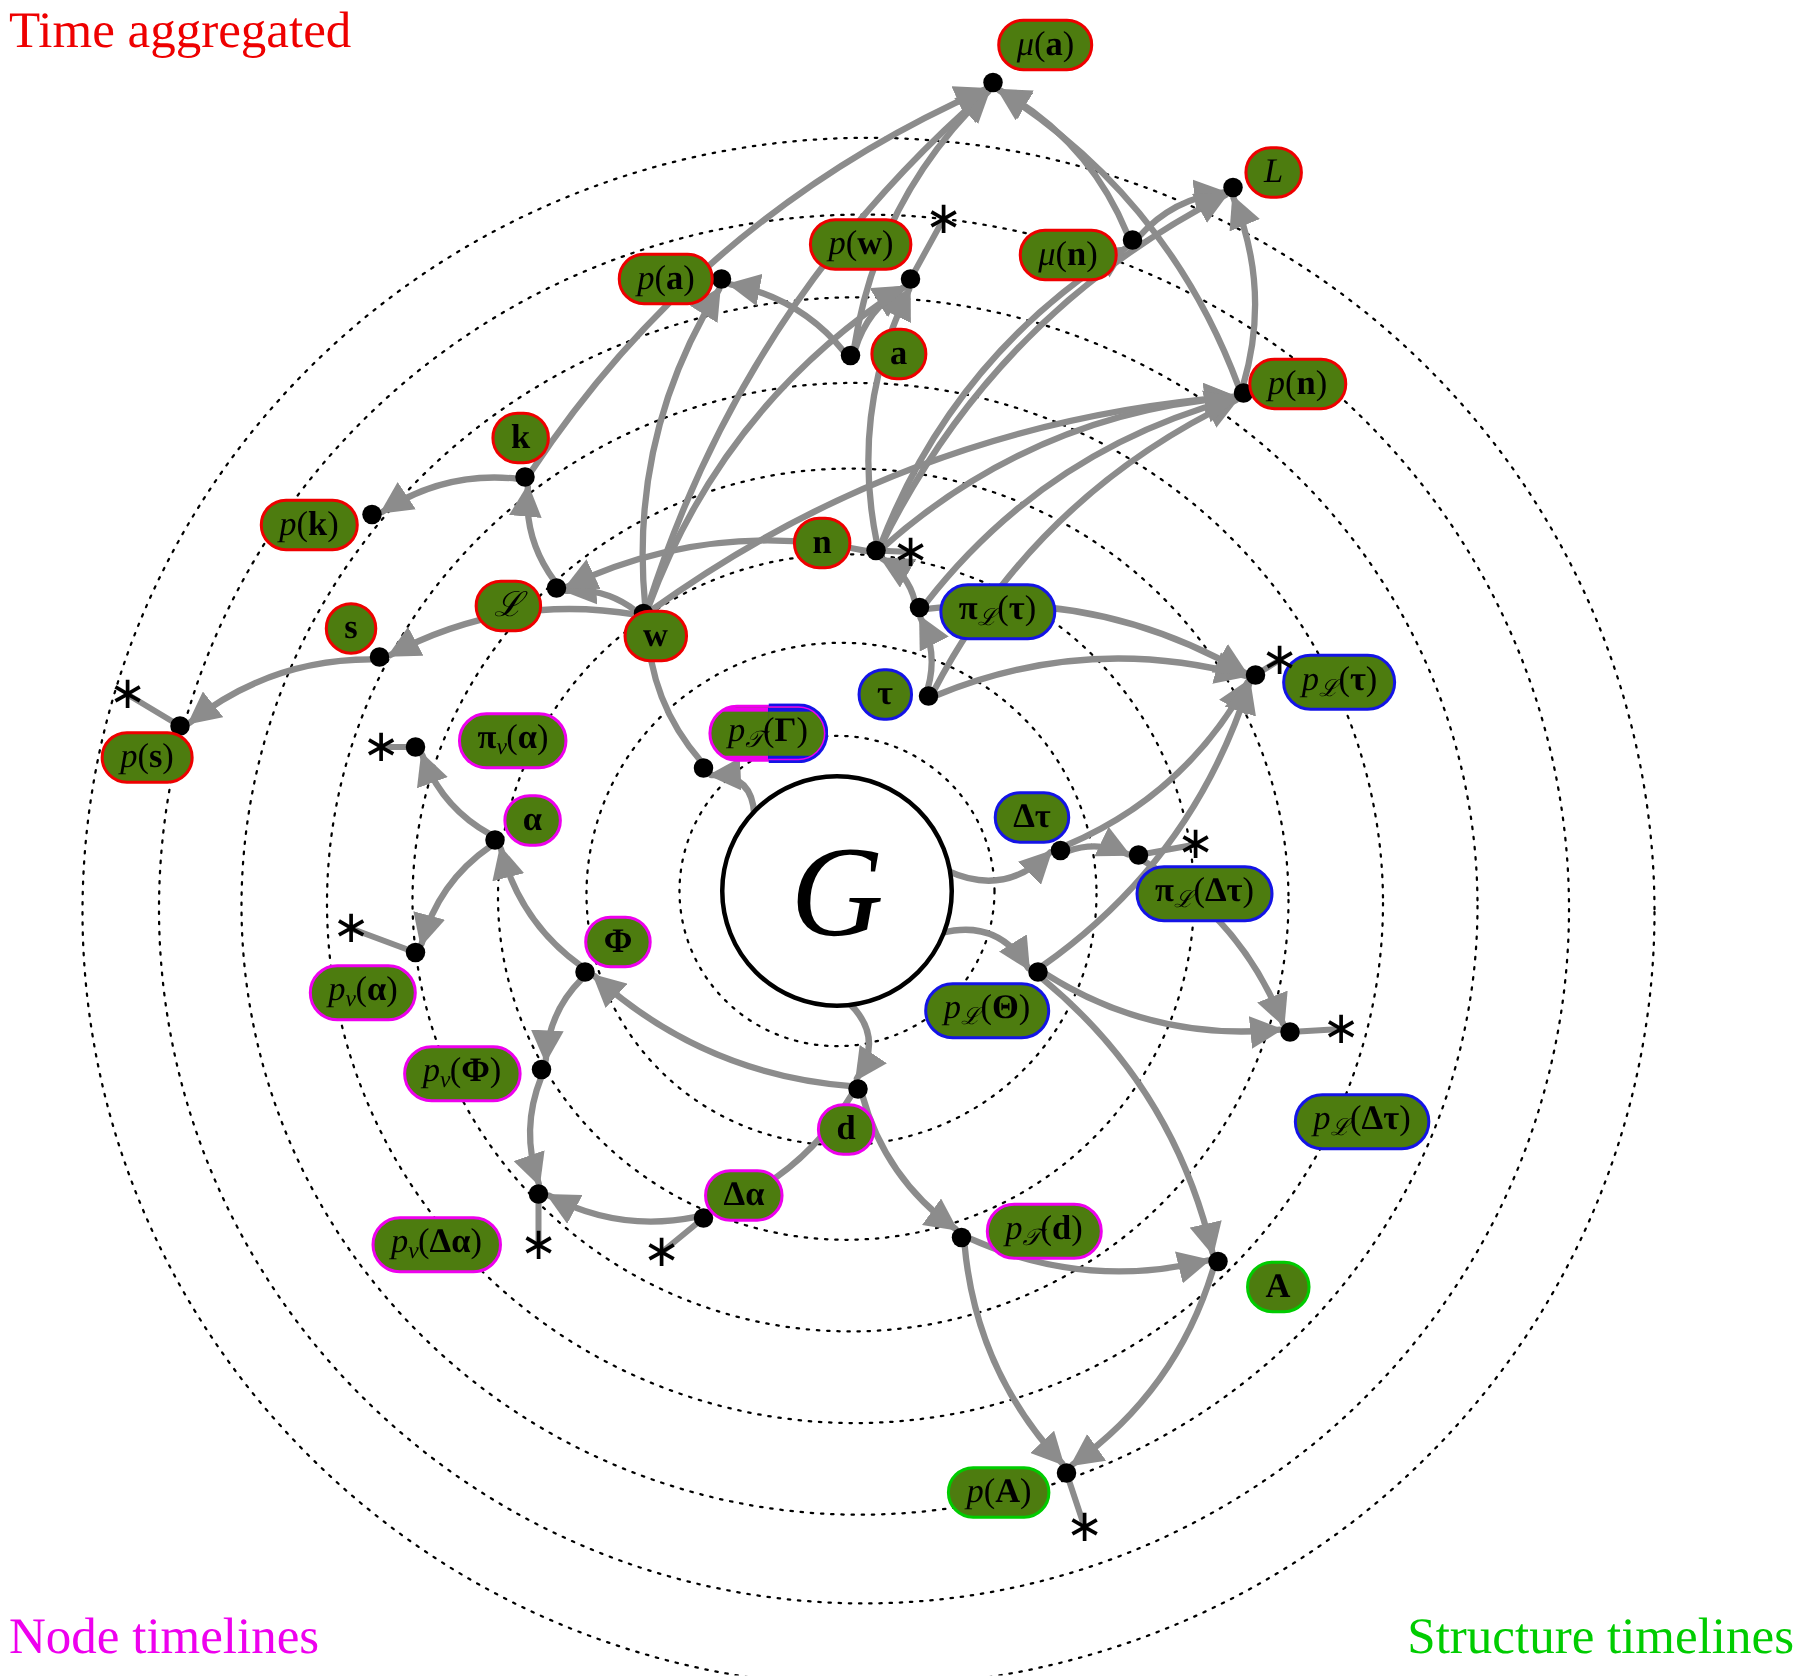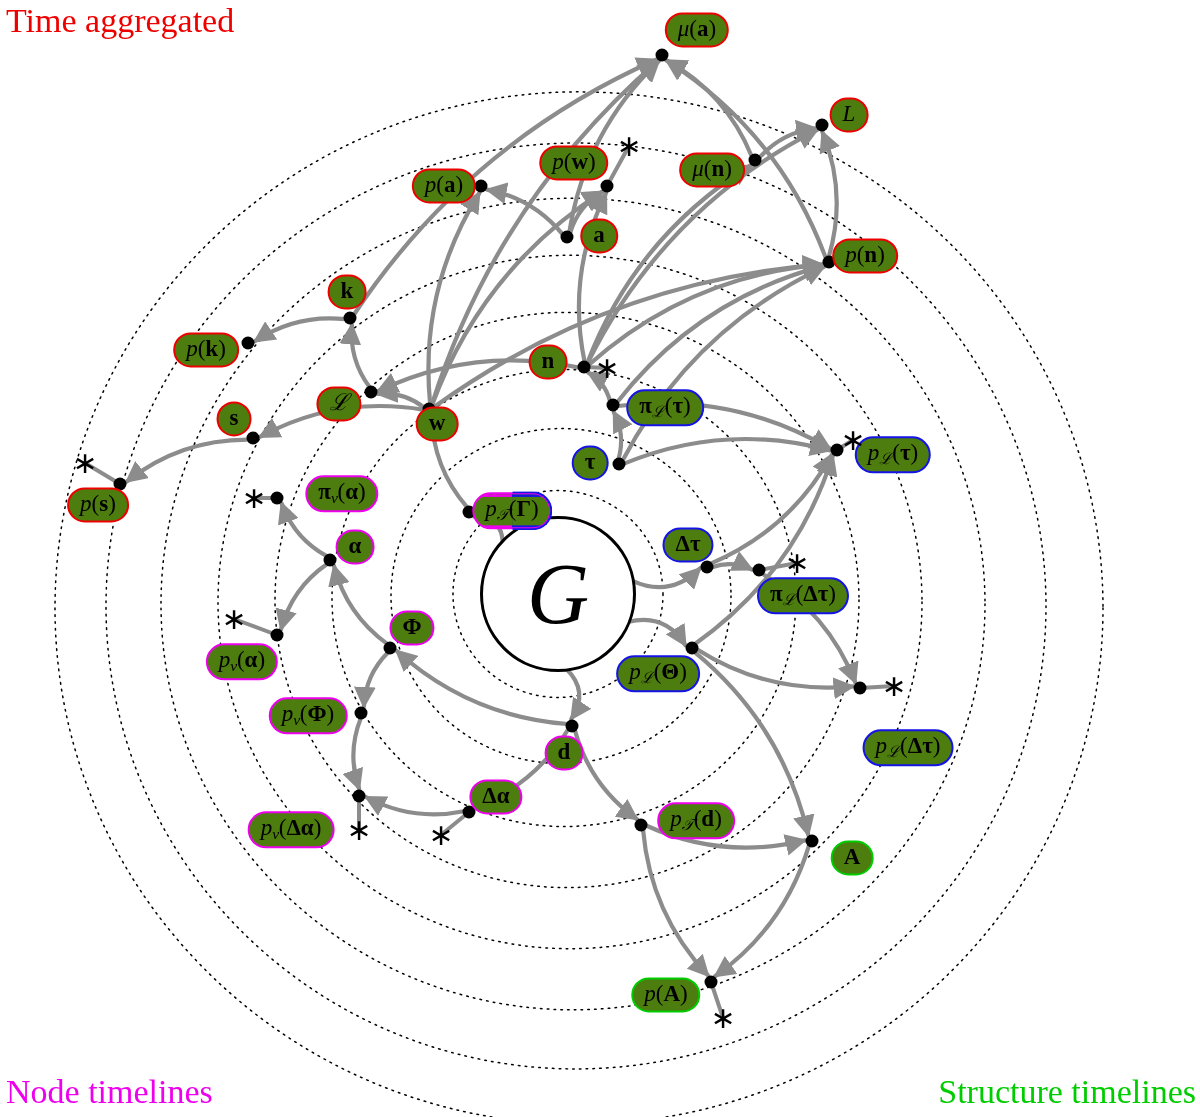--- a/index.html
+++ b/index.html
@@ -38,21 +38,20 @@
     border-top-color:#ee00ee;
     border-bottom-color:#ee00ee;
     background-image:linear-gradient(to right,#ee00ee 0 50%,#1414e6 50% 100%),
                      linear-gradient(to right,#ee00ee 0 50%,#1414e6 50% 100%);
     background-repeat:no-repeat,no-repeat;
     background-size:100% 2.6px,100% 2.6px;
     background-position:left top,left bottom;
     border-top-color:transparent;
     border-bottom-color:transparent;
     background-clip:border-box,border-box;
-    margin-top:22px;
   }
   .nodelbl .it{font-style:italic;}
   .nodelbl .bf{font-weight:bold;}
   .nodelbl .cal{font-family:"Liberation Serif",serif;font-style:italic;}
   .nodelbl .sub{font-size:0.68em;vertical-align:-0.25em;font-style:italic;}
 
   #g-center{
     position:absolute;transform:translate(-50%,-50%);
     width:150px;height:150px;border-radius:50%;
     border:3px solid #000;background:#fff;

